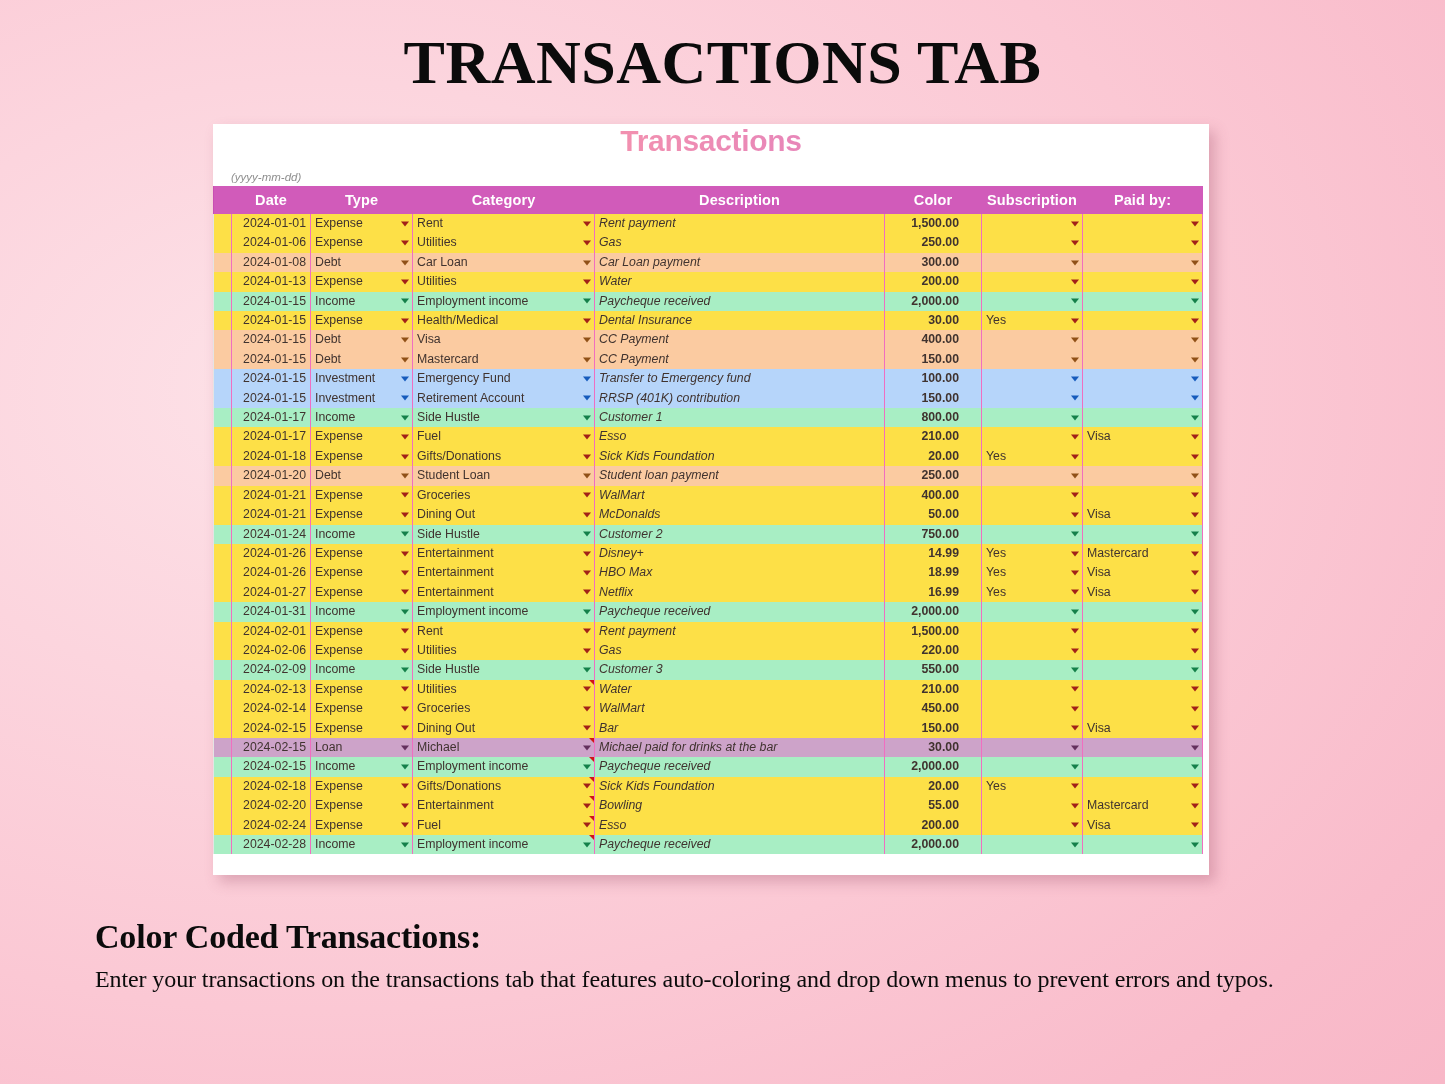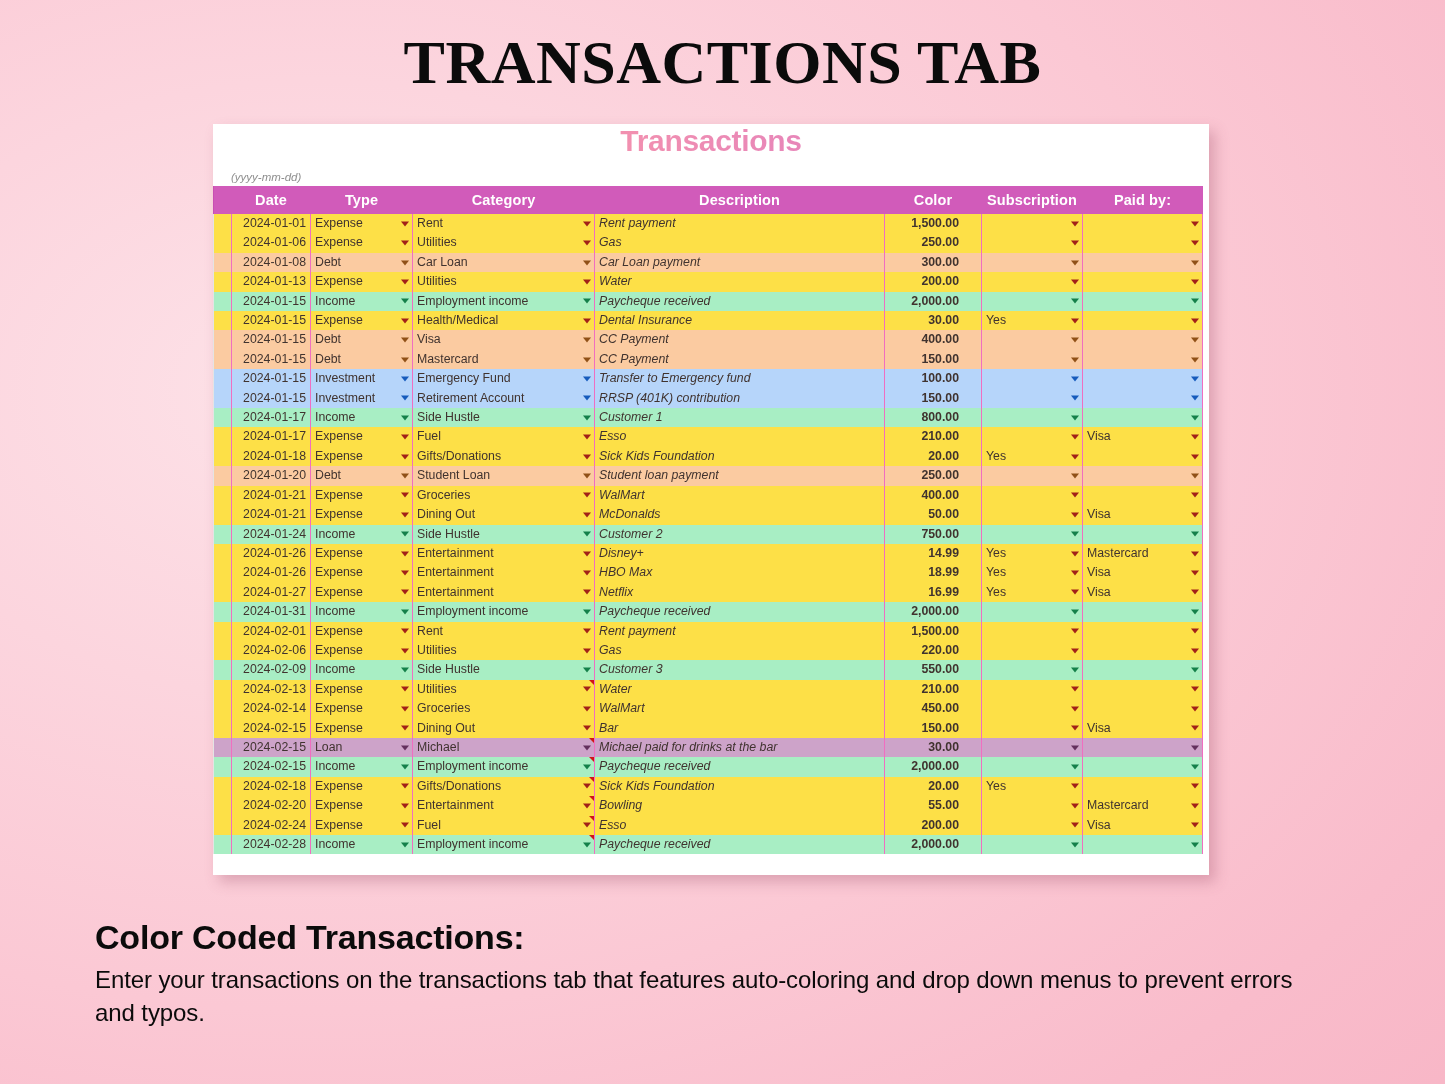--- a/index.html
+++ b/index.html
@@ -153,21 +153,21 @@
   col.c-amt  { width: 97px; }
   col.c-sub  { width: 101px; }
   col.c-paid { width: 120px; }
 
   
   #caption {
     position: absolute;
     left: 95px;
     top: 917px;
     width: 1235px;
-    font-family: Liberation Sans, sans-serif;
+    font-family: Liberation Serif, serif;
     color: #0b0b0b;
   }
   #caption-heading {
     font-weight: bold;
     font-size: 34px;
     letter-spacing: -0.2px;
     line-height: 1.18;
   }
   #caption-body {
     font-size: 24px;

